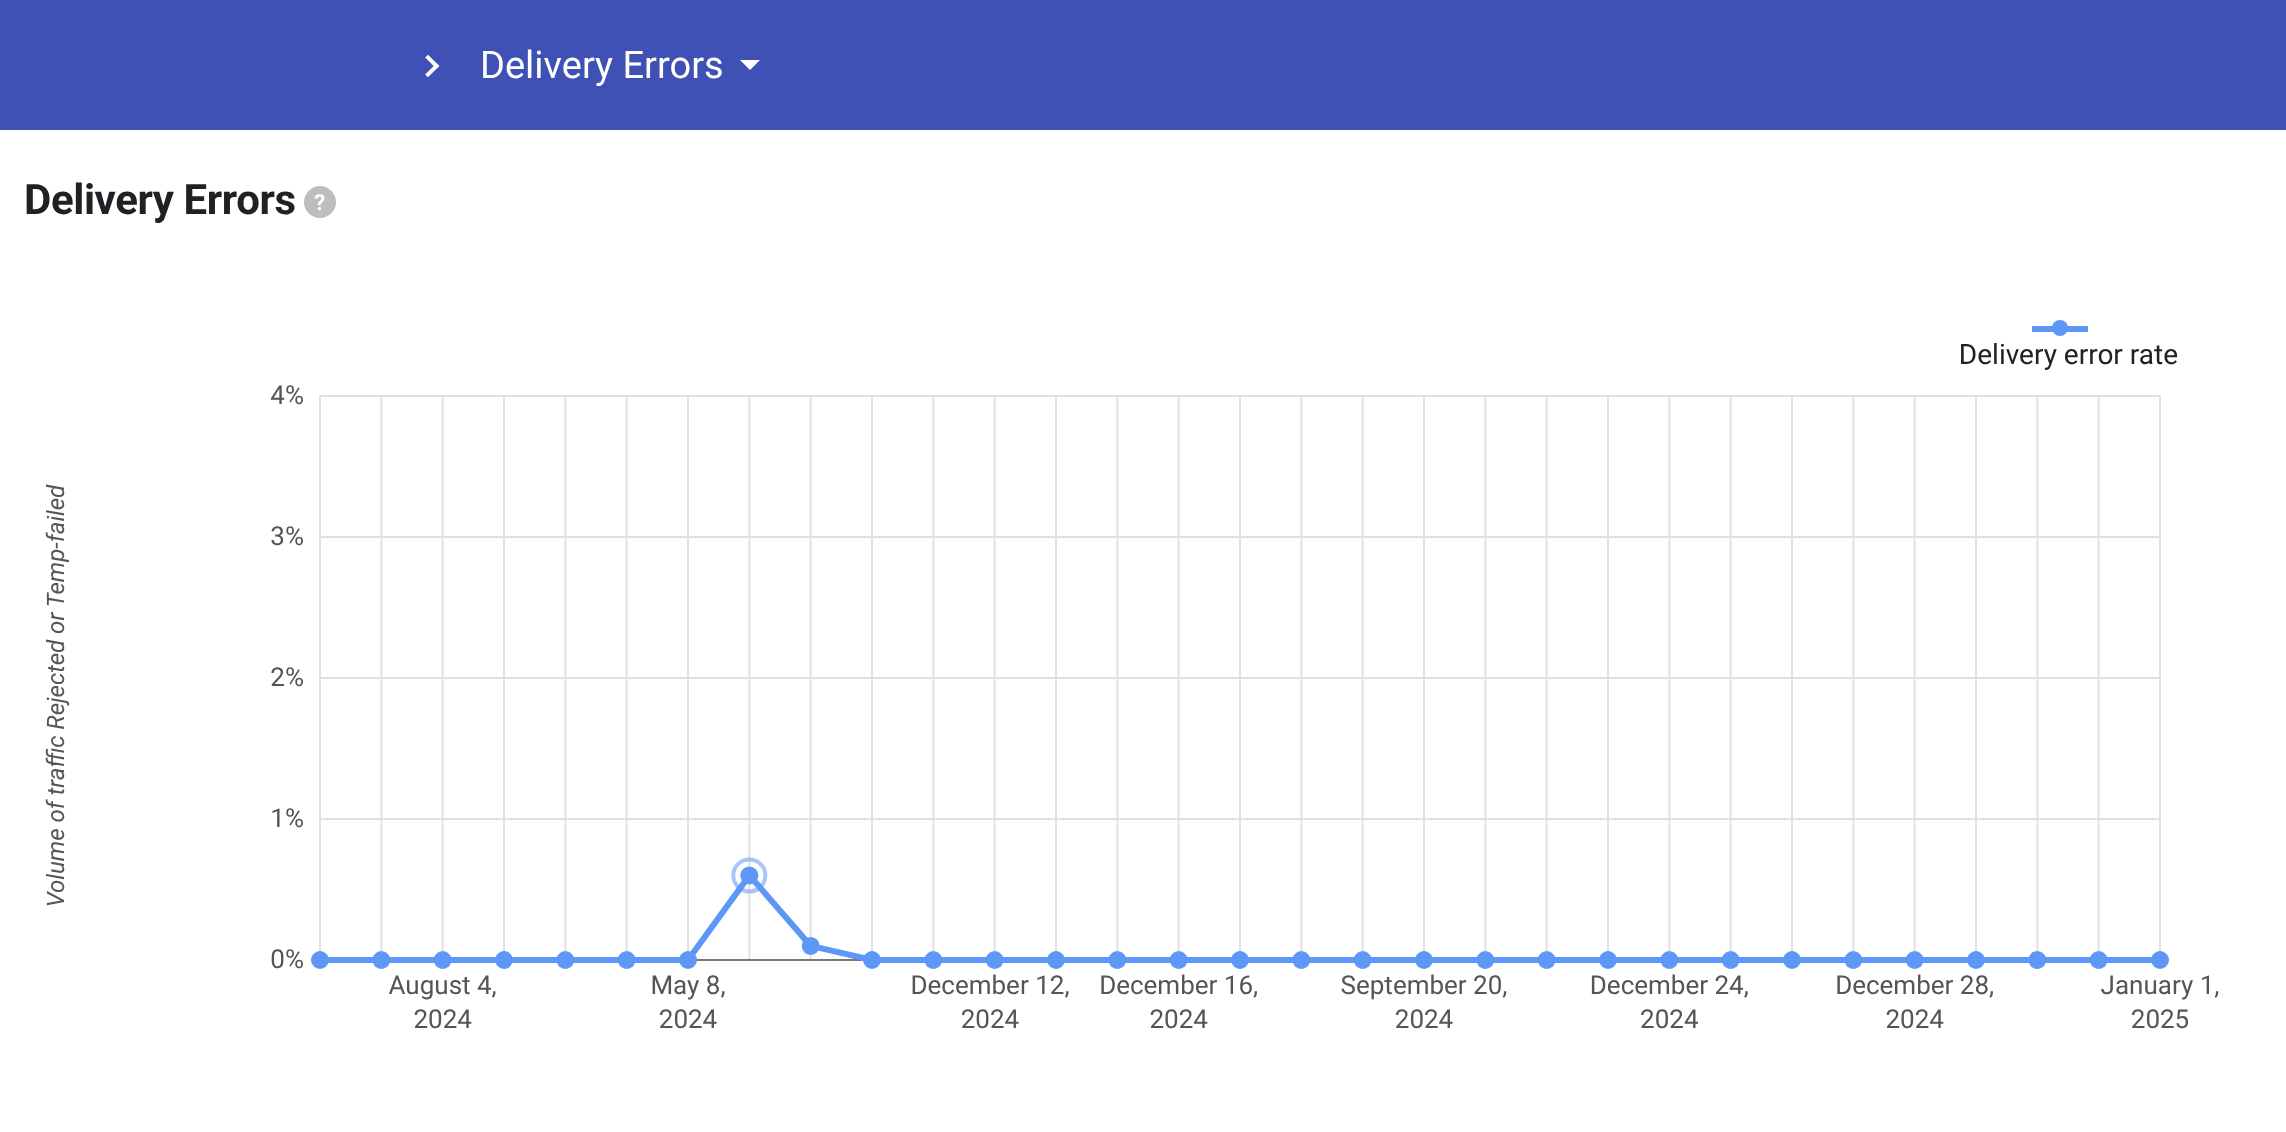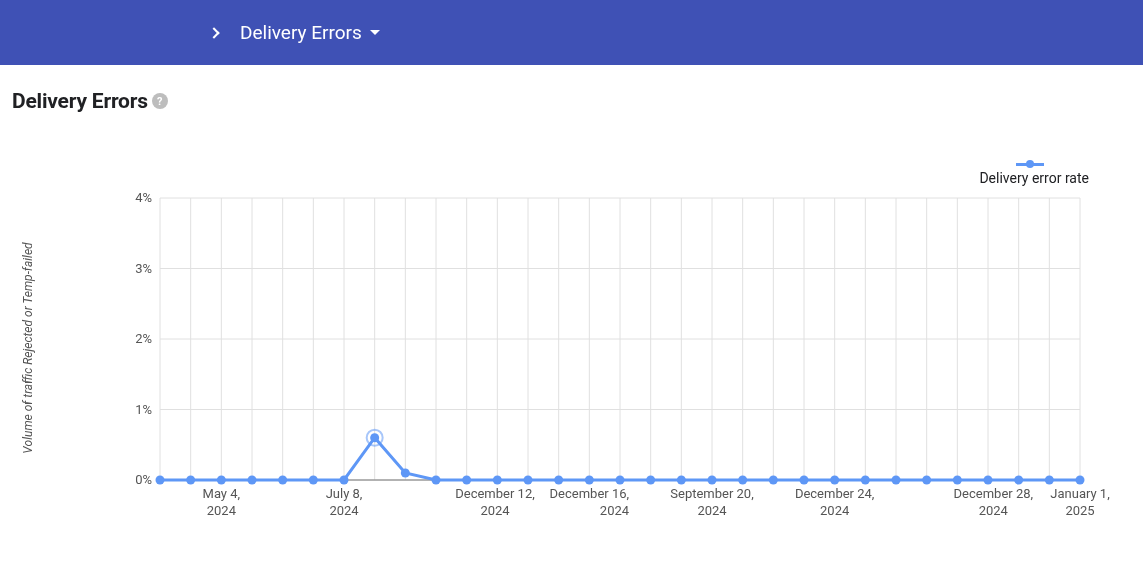--- a/index.html
+++ b/index.html
@@ -129,32 +129,32 @@
         <circle cx="745.3333333333334" cy="290" r="4.5" class="pt"></circle>
         <circle cx="776" cy="290" r="4.5" class="pt"></circle>
         <circle cx="806.6666666666667" cy="290" r="4.5" class="pt"></circle>
         <circle cx="837.3333333333334" cy="290" r="4.5" class="pt"></circle>
         <circle cx="868" cy="290" r="4.5" class="pt"></circle>
         <circle cx="898.6666666666666" cy="290" r="4.5" class="pt"></circle>
         <circle cx="929.3333333333334" cy="290" r="4.5" class="pt"></circle>
         <circle cx="960" cy="290" r="4.5" class="pt"></circle>
       </svg>
   <div id="xticks">
-        <div class="xtick" style="left: 221.333px;">May 4,
+        <div class="xtick" style="left: 221.333px;">August 4,
 2024</div>
-        <div class="xtick" style="left: 344px;">July 8,
+        <div class="xtick" style="left: 344px;">May 8,
 2024</div>
         <div class="xtick" style="left: 495px;">December 12,
 2024</div>
-        <div class="xtick" style="left: 589.333px; text-align: right;">December 16,
+        <div class="xtick" style="left: 589.333px;">December 16,
 2024</div>
         <div class="xtick" style="left: 712px;">September 20,
 2024</div>
         <div class="xtick" style="left: 834.667px;">December 24,
 2024</div>
-        <div class="xtick" style="left: 957.333px; margin-left: 36px;">December 28,
+        <div class="xtick" style="left: 957.333px;">December 28,
 2024</div>
         <div class="xtick" style="left: 1080px;">January 1,
 2025</div>
       </div>
 </div>
 
 </div>
 
 </body></html>

